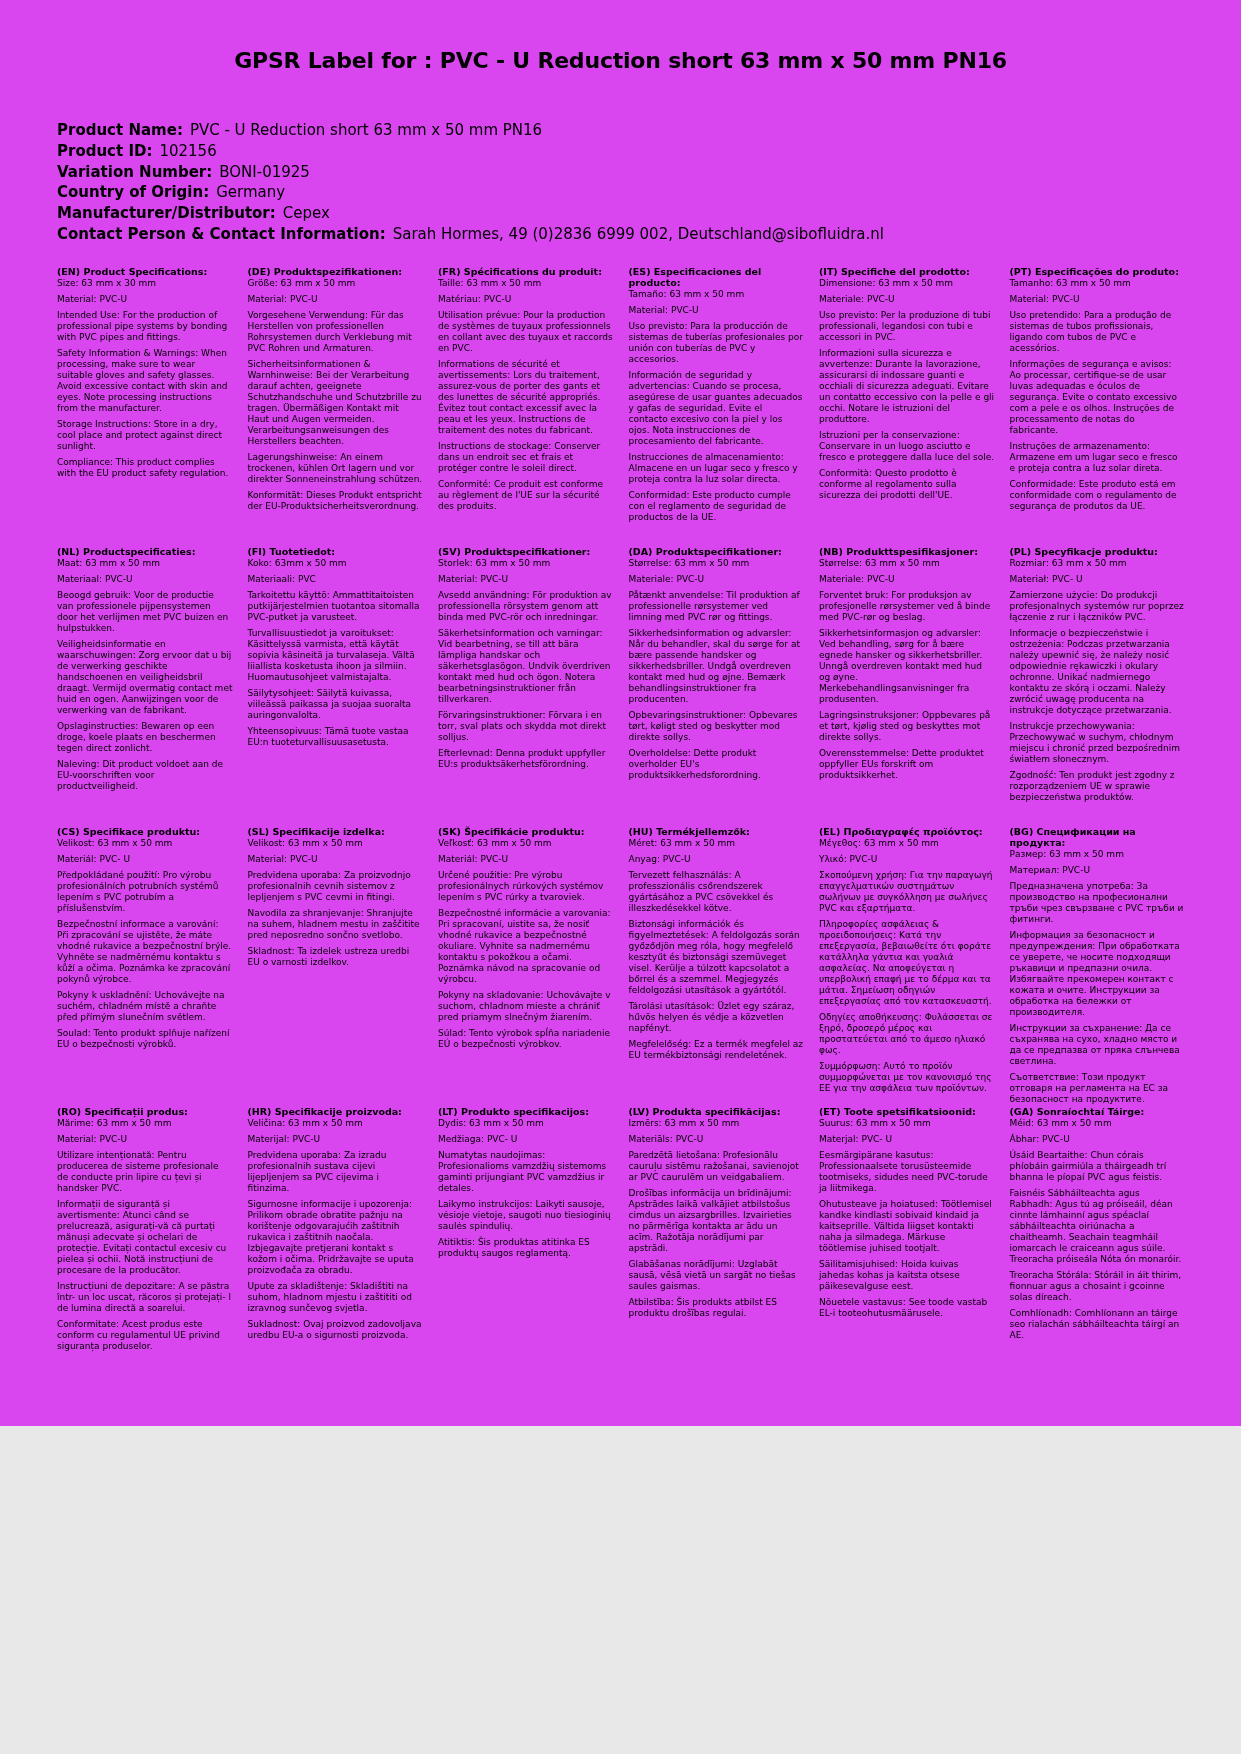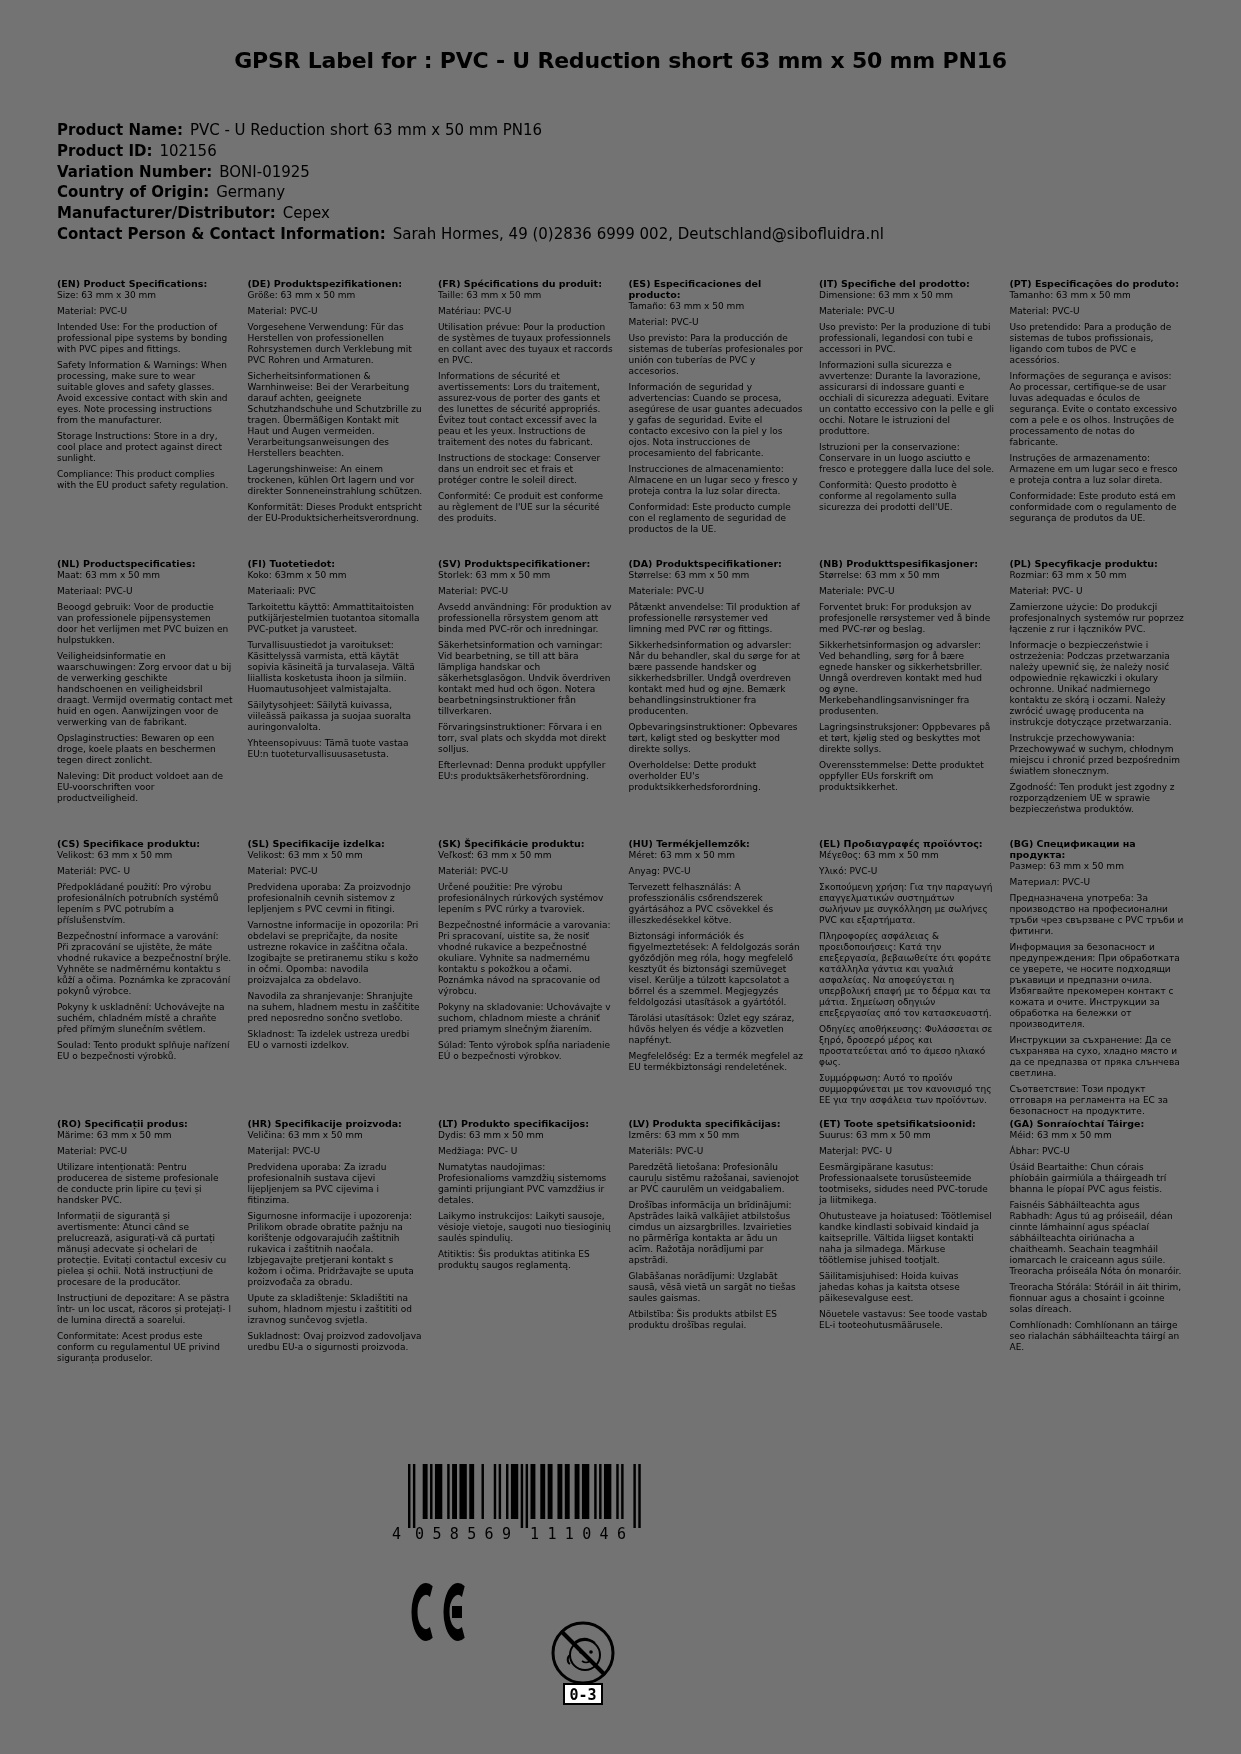--- a/index.html
+++ b/index.html
@@ -1,40 +1,40 @@
 <!DOCTYPE html>
 <html><head>
 <meta charset="utf-8">
 <style>
   html,body{margin:0;padding:0;background:#e8e8e8;}
   .page{
     position:relative;
-    width:1241px;height:1754px;
+    width:1241px;height:1426px;
     margin:0 auto;
-    background:#737373;
+    background:#d946ef;
     color:#000;
     font-family:"DejaVu Sans", sans-serif;
     overflow:hidden;
   }
   .title{
     padding-top:48px;
     text-align:center;
     font-size:22px;
     font-weight:bold;
     letter-spacing:-0.2px;
   }
   .product-info{
     margin:47px 11px 0 57px;
     font-size:15px;
     line-height:20.8px;
   }
   .info-line b{margin-right:7px;}
   .grid{
     position:absolute;
-    left:57px;top:278px;
+    left:57px;top:266px;
     width:1128px;
     display:grid;
     grid-template-columns:repeat(6,1fr);
     column-gap:15px;
     grid-auto-rows:280px;
   }
   .block{overflow:visible;}
   .block h3{
     margin:0 0 1px 0;
     font-size:9.5px;
@@ -197,21 +197,20 @@
         <p>Bezpečnostní informace a varování: Při zpracování se ujistěte, že máte vhodné rukavice a bezpečnostní brýle. Vyhněte se nadměrnému kontaktu s kůží a očima. Poznámka ke zpracování pokynů výrobce.</p>
         <p>Pokyny k uskladnění: Uchovávejte na suchém, chladném místě a chraňte před přímým slunečním světlem.</p>
         <p>Soulad: Tento produkt splňuje nařízení EU o bezpečnosti výrobků.</p>
       </div>
 
       <div class="block">
         <h3>(SL) Specifikacije izdelka:</h3>
         <p>Velikost: 63 mm x 50 mm</p>
         <p>Material: PVC-U</p>
         <p>Predvidena uporaba: Za proizvodnjo profesionalnih cevnih sistemov z lepljenjem s PVC cevmi in fitingi.</p>
-        <p>Varnostne informacije in opozorila: Pri obdelavi se prepričajte, da nosite ustrezne rokavice in zaščitna očala. Izogibajte se pretiranemu stiku s kožo in očmi. Opomba: navodila proizvajalca za obdelavo.</p>
         <p>Navodila za shranjevanje: Shranjujte na suhem, hladnem mestu in zaščitite pred neposredno sončno svetlobo.</p>
         <p>Skladnost: Ta izdelek ustreza uredbi EU o varnosti izdelkov.</p>
       </div>
 
       <div class="block">
         <h3>(SK) Špecifikácie produktu:</h3>
         <p>Veľkosť: 63 mm x 50 mm</p>
         <p>Materiál: PVC-U</p>
         <p>Určené použitie: Pre výrobu profesionálnych rúrkových systémov lepením s PVC rúrky a tvaroviek.</p>
         <p>Bezpečnostné informácie a varovania: Pri spracovaní, uistite sa, že nosiť vhodné rukavice a bezpečnostné okuliare. Vyhnite sa nadmernému kontaktu s pokožkou a očami. Poznámka návod na spracovanie od výrobcu.</p>

